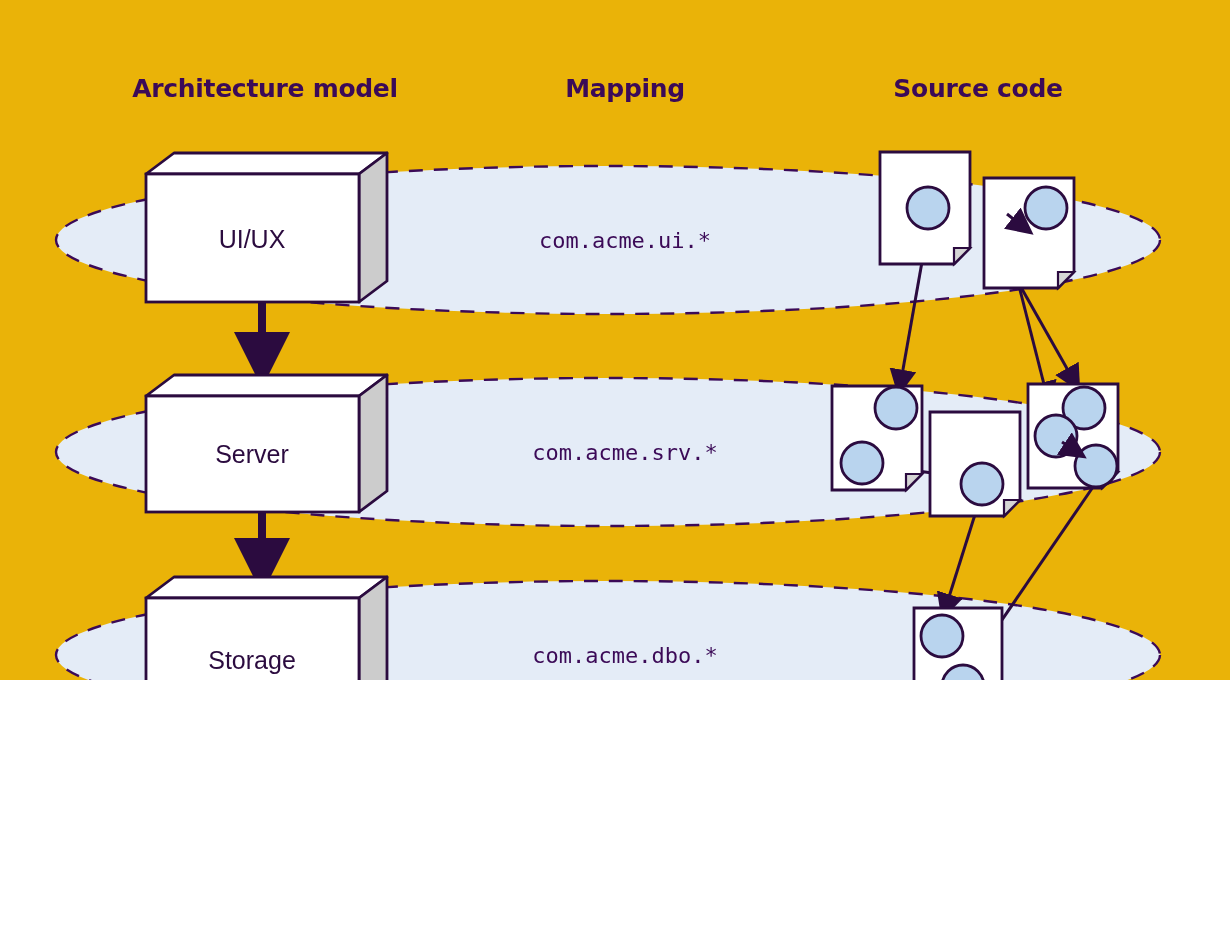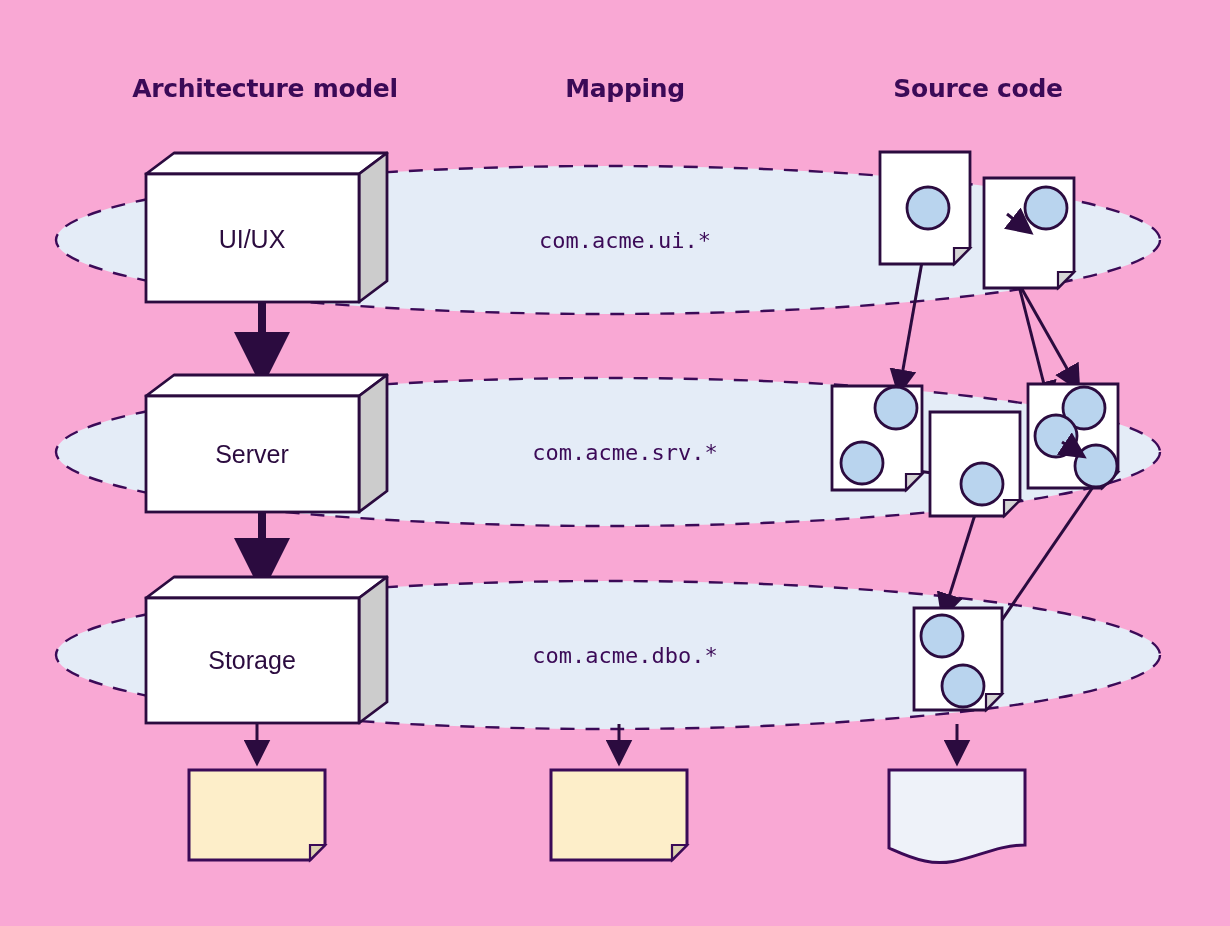--- a/index.html
+++ b/index.html
@@ -7,22 +7,22 @@
     margin: 0;
     padding: 0;
     background: #ffffff;
   }
   body {
     font-family: "Liberation Sans", sans-serif;
   }
   #canvas {
     position: relative;
     width: 1230px;
-    height: 926px;
-    background: #f9a8d4;
+    height: 680px;
+    background: #eab308;
     overflow: hidden;
   }
   #diagram-svg {
     position: absolute;
     top: 0;
     left: 0;
     width: 1230px;
     height: 926px;
   }
   .col-heading {

